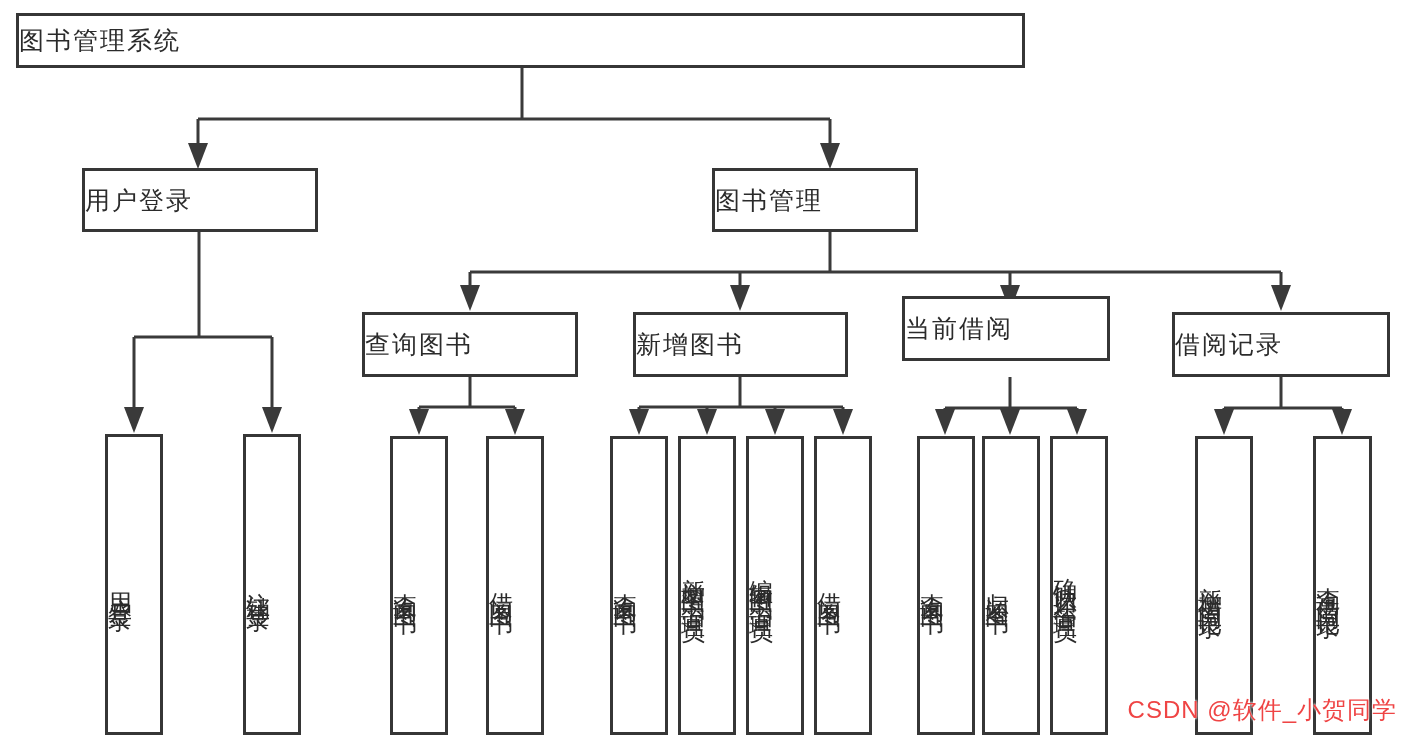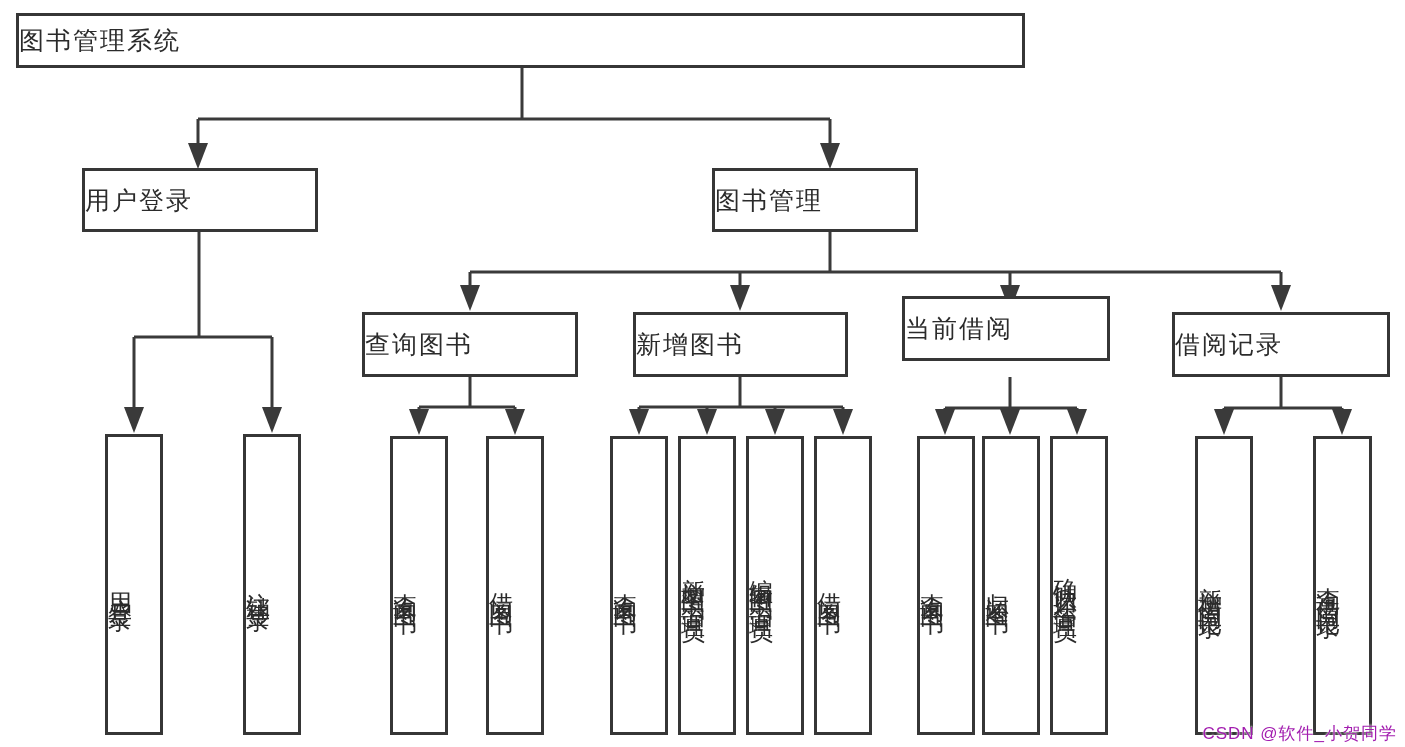--- a/index.html
+++ b/index.html
@@ -42,25 +42,25 @@
     writing-mode: vertical-rl;
     text-orientation: mixed;
     font-size: 24px;
     letter-spacing: 6px;
     white-space: normal;
     line-height: 1;
   }
   .watermark {
     position: absolute;
     right: 8px;
-    bottom: 2px;
+    bottom: 21px;
     z-index: 5;
-    font-size: 17px;
+    font-size: 24px;
     letter-spacing: 1px;
-    color: #a21caf;
+    color: #ef4444;
     text-shadow: 0 1px 2px rgba(255,255,255,0.9), 0 -1px 2px rgba(255,255,255,0.9);
     white-space: nowrap;
   }
 </style>
 </head>
 <body>
 
 <svg class="wires" width="1405" height="747" viewBox="0 0 1405 747">
   <path fill="none" stroke="#3a3a3a" stroke-width="3" d="
     M522 68 V119 M198 119 H830 M198 119 V146 M830 119 V146

